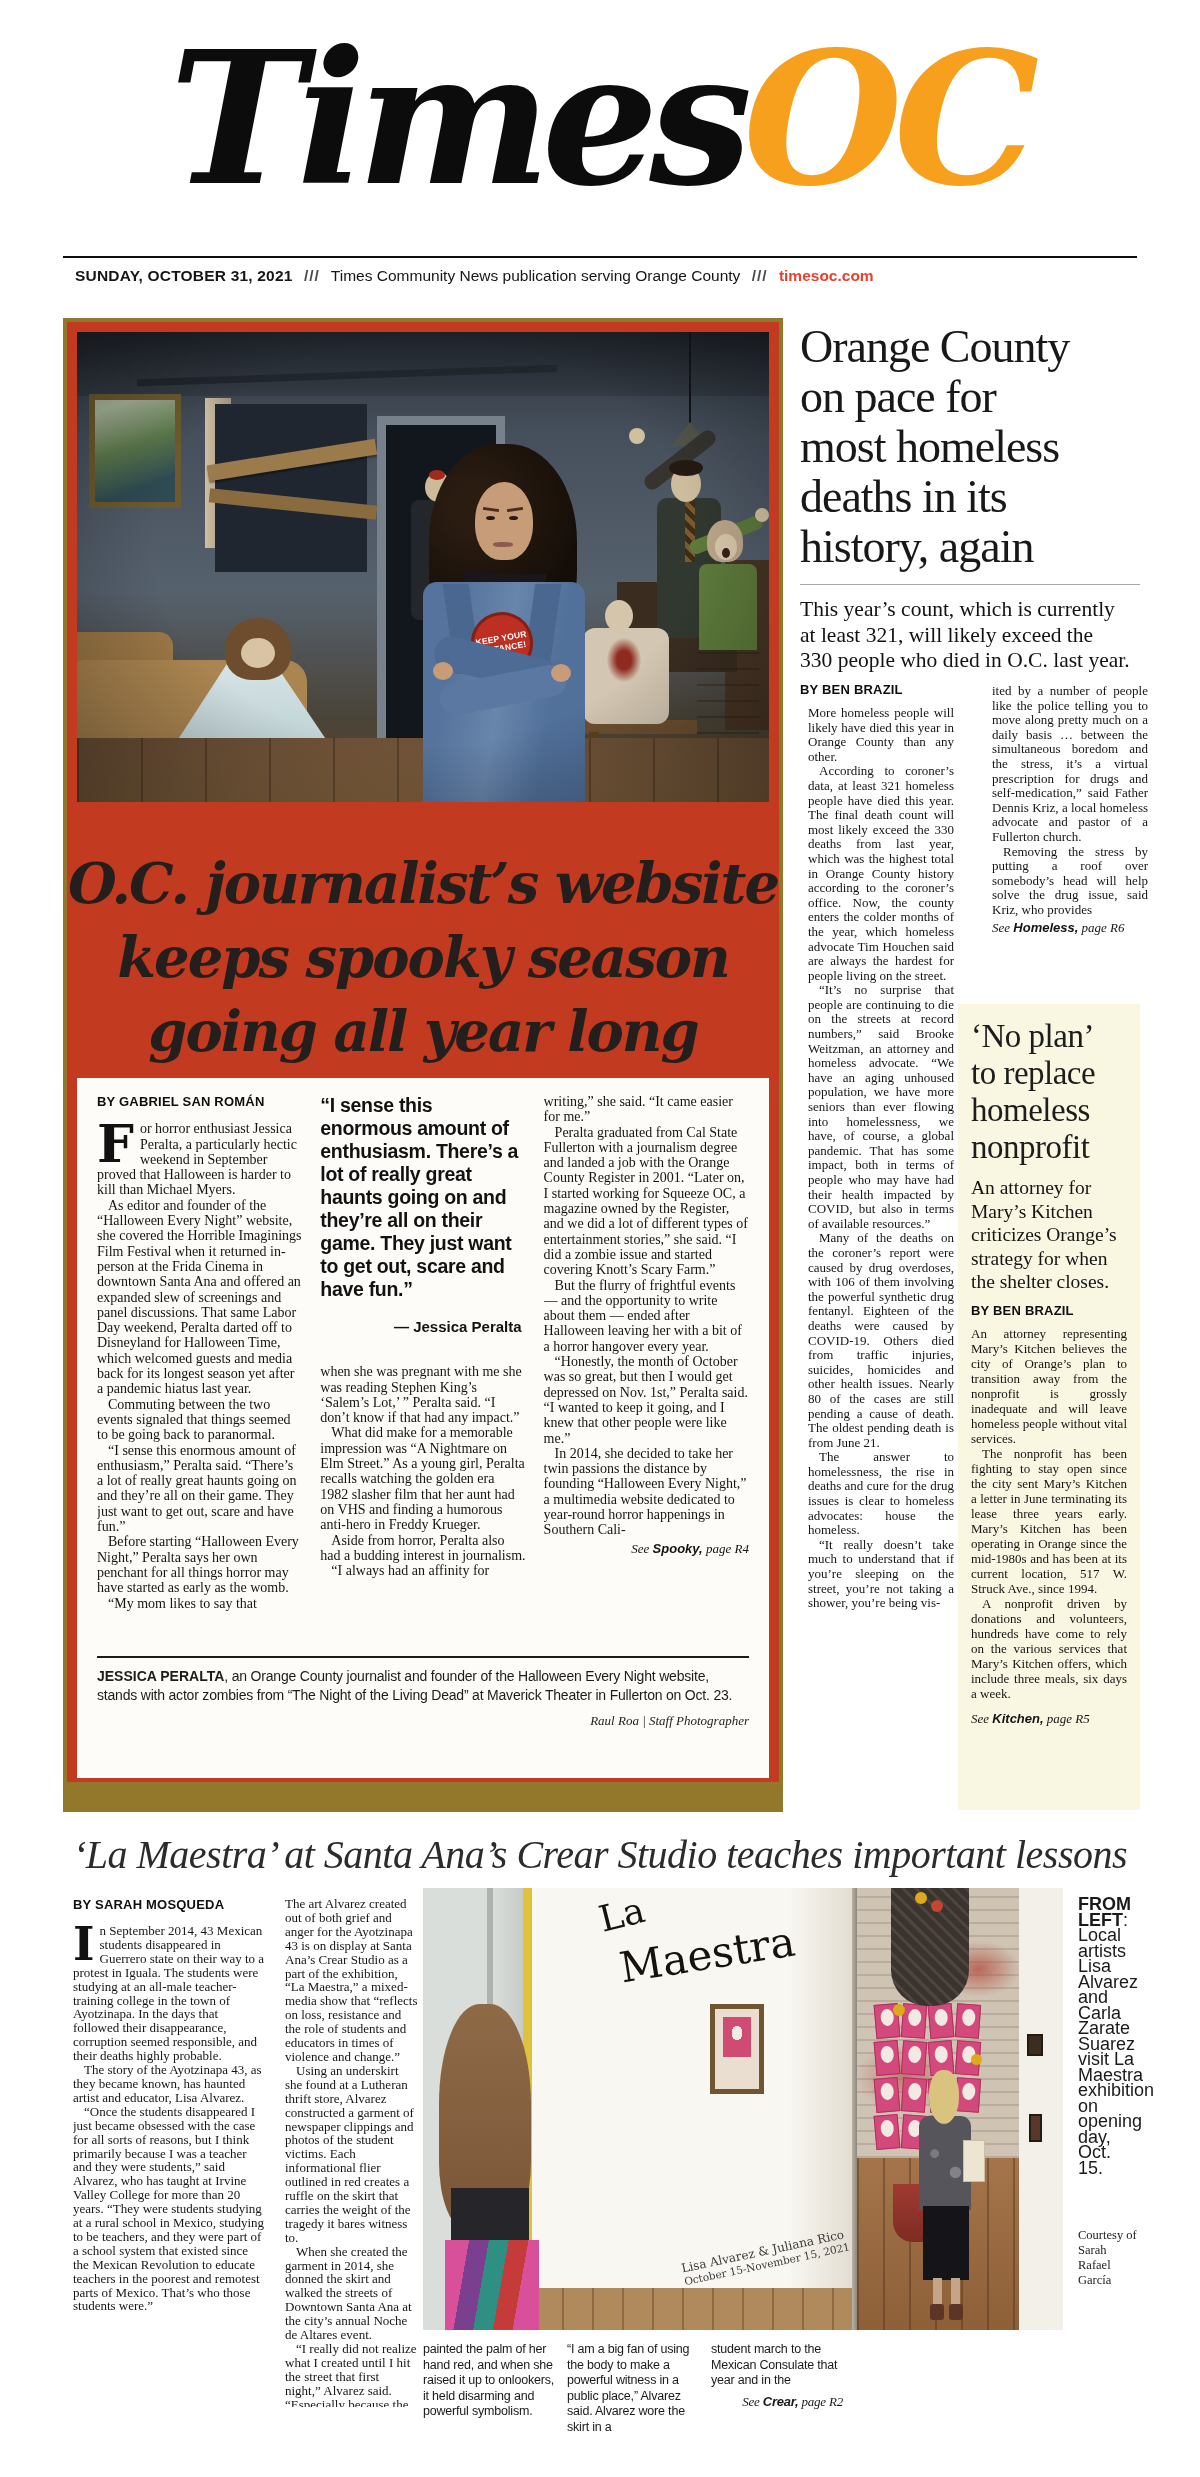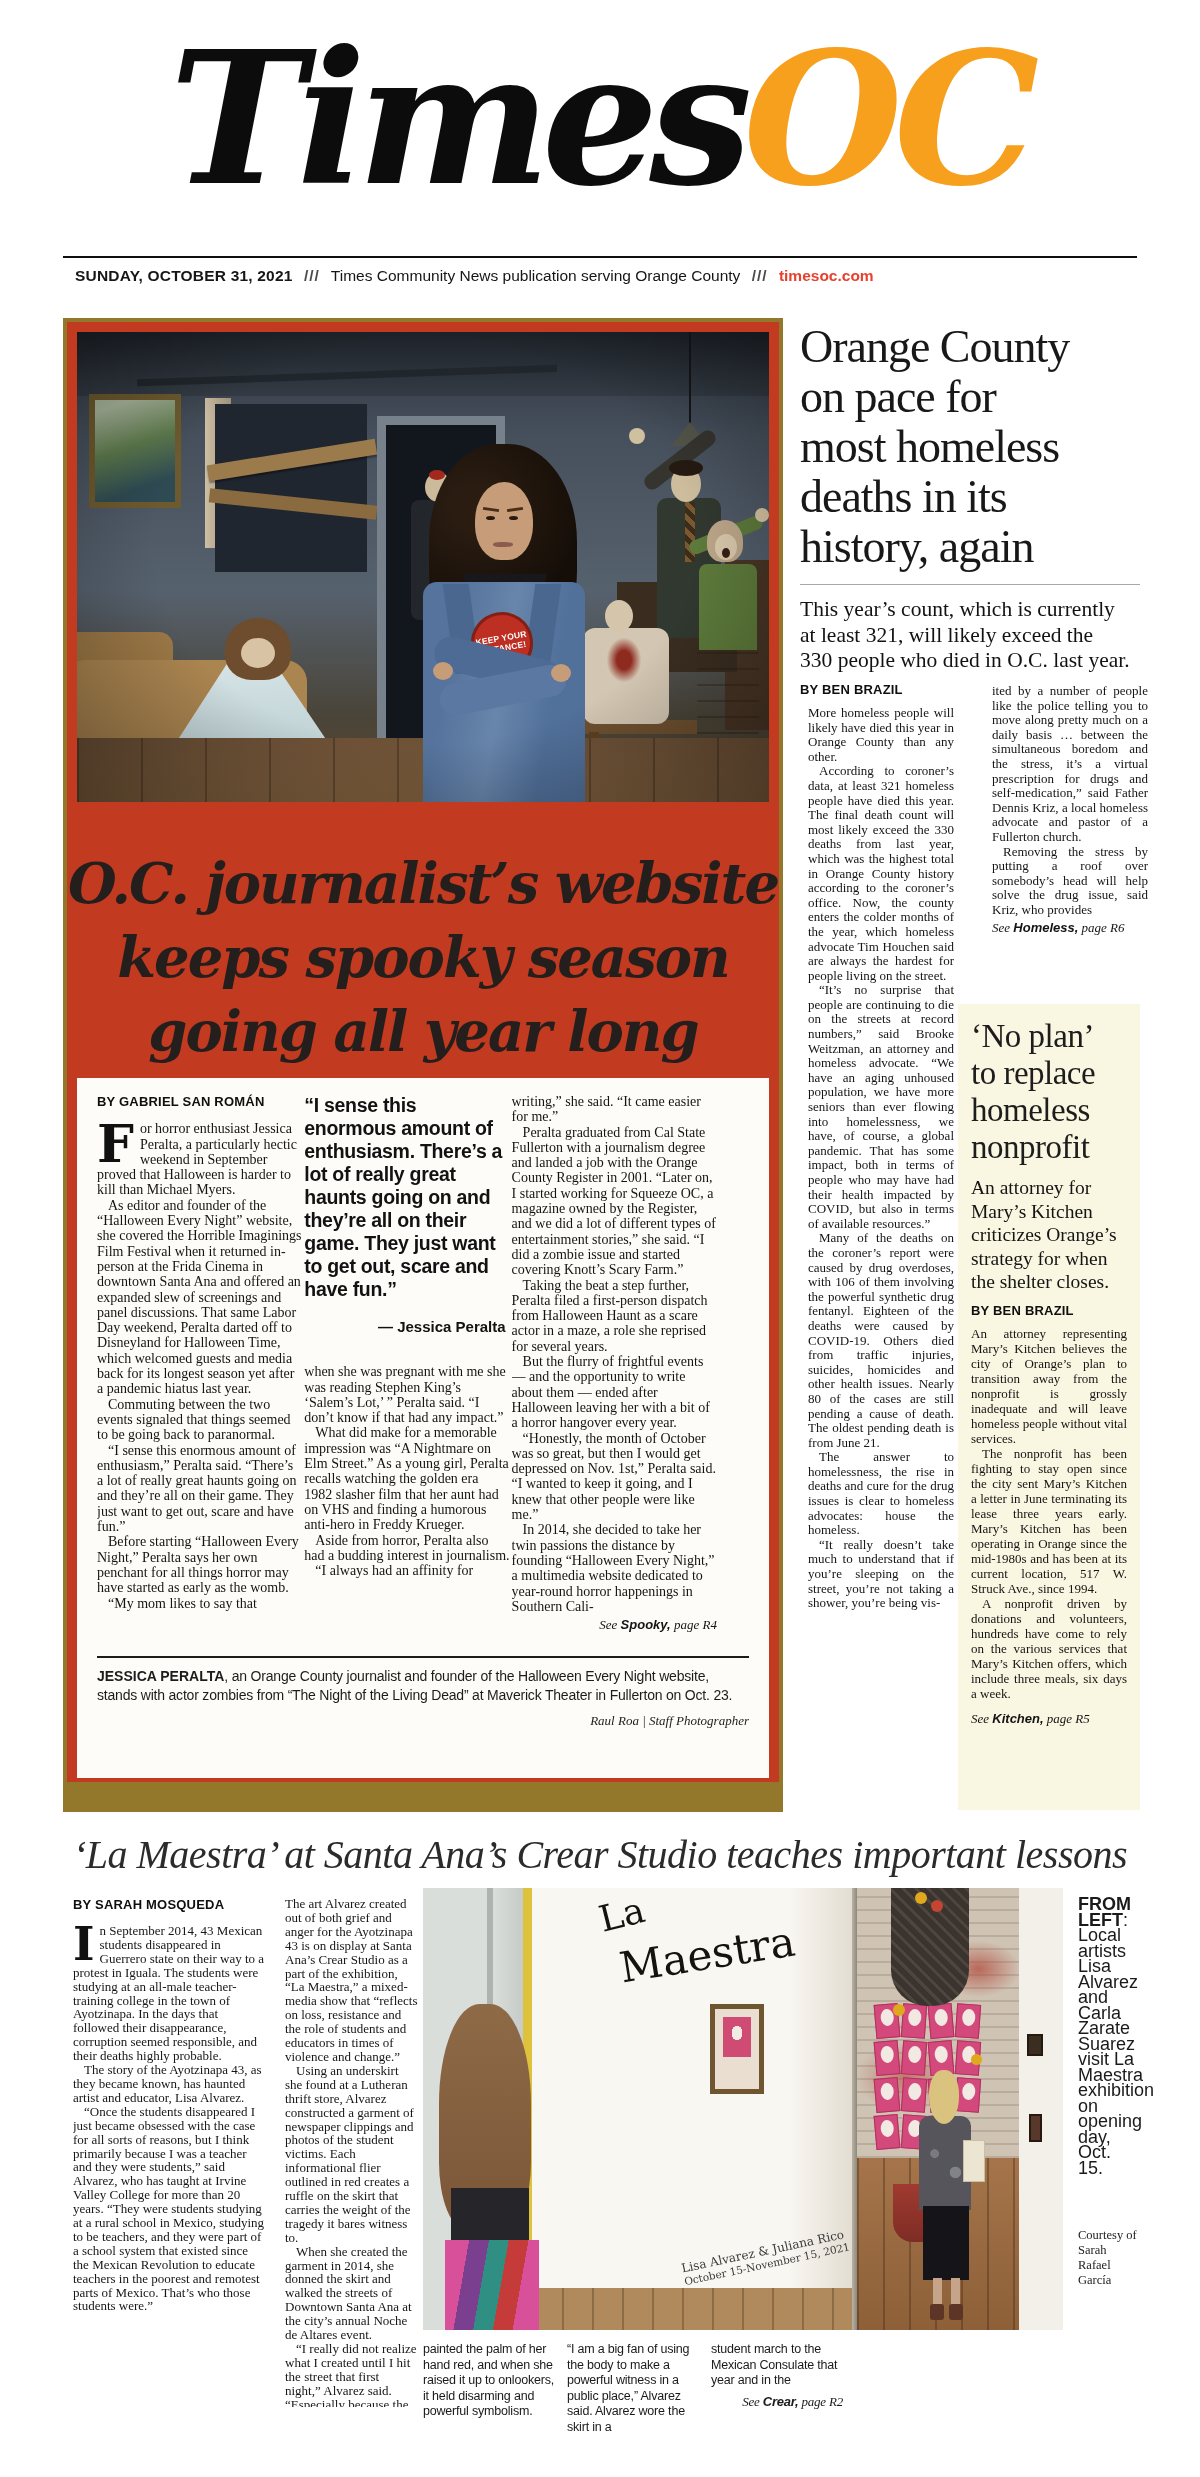--- a/index.html
+++ b/index.html
@@ -19,21 +19,21 @@
   .dateline .site{font-weight:bold;color:#E8402E}
 
   
   .feature{position:absolute;left:63px;top:318px;width:720px;height:1494px;
     background:#C23A20;border:4px solid #93782B;border-bottom-width:30px}
   .f-head{position:absolute;left:0;top:524px;width:100%;text-align:center;
     font-family:"DejaVu Serif",serif;font-style:italic;font-weight:bold;
     font-size:56px;line-height:74px;letter-spacing:-2px;color:#241f1c}
   .f-head span{display:block}
   .f-panel{position:absolute;left:10px;top:756px;width:692px;height:700px;background:#FDFCF8;padding:16px 20px 8px}
-  .f-cols{display:flex;gap:2px}
+  .f-cols{display:flex;gap:18px}
   .fcol{width:205.3px;height:552px;overflow:hidden;font-size:14px;line-height:15.3px;color:#141414}
   .byline{font-family:"Liberation Sans",sans-serif;font-weight:bold;font-size:13px;letter-spacing:.2px;color:#0f0f0f}
   .f-by{margin-bottom:12px}
   .bp{margin:0;text-align:left}
   .ind{text-indent:11px}
   .dropcap{float:left;font-family:"DejaVu Serif",serif;font-weight:bold;font-size:52px;line-height:40px;padding:3px 6px 0 0;color:#111}
   .pullquote{font-family:"Liberation Sans",sans-serif;font-weight:bold;font-size:19.5px;line-height:23px;letter-spacing:-.3px;color:#121212}
   .pq-attr{font-family:"Liberation Sans",sans-serif;font-weight:bold;font-size:15px;text-align:right;margin:18px 4px 30px 0;color:#121212}
   .jump{text-align:right;font-style:italic;font-size:13px;margin-top:3px}
   .jn{font-family:"Liberation Sans",sans-serif;font-weight:bold;font-style:italic}
@@ -306,21 +306,20 @@
           <div class="pullquote">“I sense this enormous amount of enthusiasm. There’s a lot of really great haunts going on and they’re all on their game. They just want to get out, scare and have fun.”</div>
           <div class="pq-attr">— Jessica Peralta</div>
           <p class="bp">when she was pregnant with me she was reading Stephen King’s ‘Salem’s Lot,’ ” Peralta said. “I don’t know if that had any impact.”</p>
           <p class="bp ind">What did make for a memorable impression was “A Nightmare on Elm Street.” As a young girl, Peralta recalls watching the golden era 1982 slasher film that her aunt had on VHS and finding a humorous anti-hero in Freddy Krueger.</p>
           <p class="bp ind">Aside from horror, Peralta also had a budding interest in journalism.</p>
           <p class="bp ind">“I always had an affinity for</p>
         </div>
         <div class="fcol">
           <p class="bp">writing,” she said. “It came easier for me.”</p>
           <p class="bp ind">Peralta graduated from Cal State Fullerton with a journalism degree and landed a job with the Orange County Register in 2001. “Later on, I started working for Squeeze OC, a magazine owned by the Register, and we did a lot of different types of entertainment stories,” she said. “I did a zombie issue and started covering Knott’s Scary Farm.”</p>
-          <p class="bp ind">Taking the beat a step further, Peralta filed a first-person dispatch from Halloween Haunt as a scare actor in a maze, a role she reprised for several years.</p>
           <p class="bp ind">But the flurry of frightful events — and the opportunity to write about them — ended after Halloween leaving her with a bit of a horror hangover every year.</p>
           <p class="bp ind">“Honestly, the month of October was so great, but then I would get depressed on Nov. 1st,” Peralta said. “I wanted to keep it going, and I knew that other people were like me.”</p>
           <p class="bp ind">In 2014, she decided to take her twin passions the distance by founding “Halloween Every Night,” a multimedia website dedicated to year-round horror happenings in Southern Cali-</p>
           <p class="jump"><span>See </span><span class="jn">Spooky,</span><span> page R4</span></p>
         </div>
       </div>
       <hr class="panel-rule">
       <p class="caption"><b>JESSICA PERALTA</b><span>, an Orange County journalist and founder of the Halloween Every Night website, stands with actor zombies from “The Night of the Living Dead” at Maverick Theater in Fullerton on Oct. 23.</span></p>
       <p class="credit">Raul Roa | Staff Photographer</p>
     </div>

